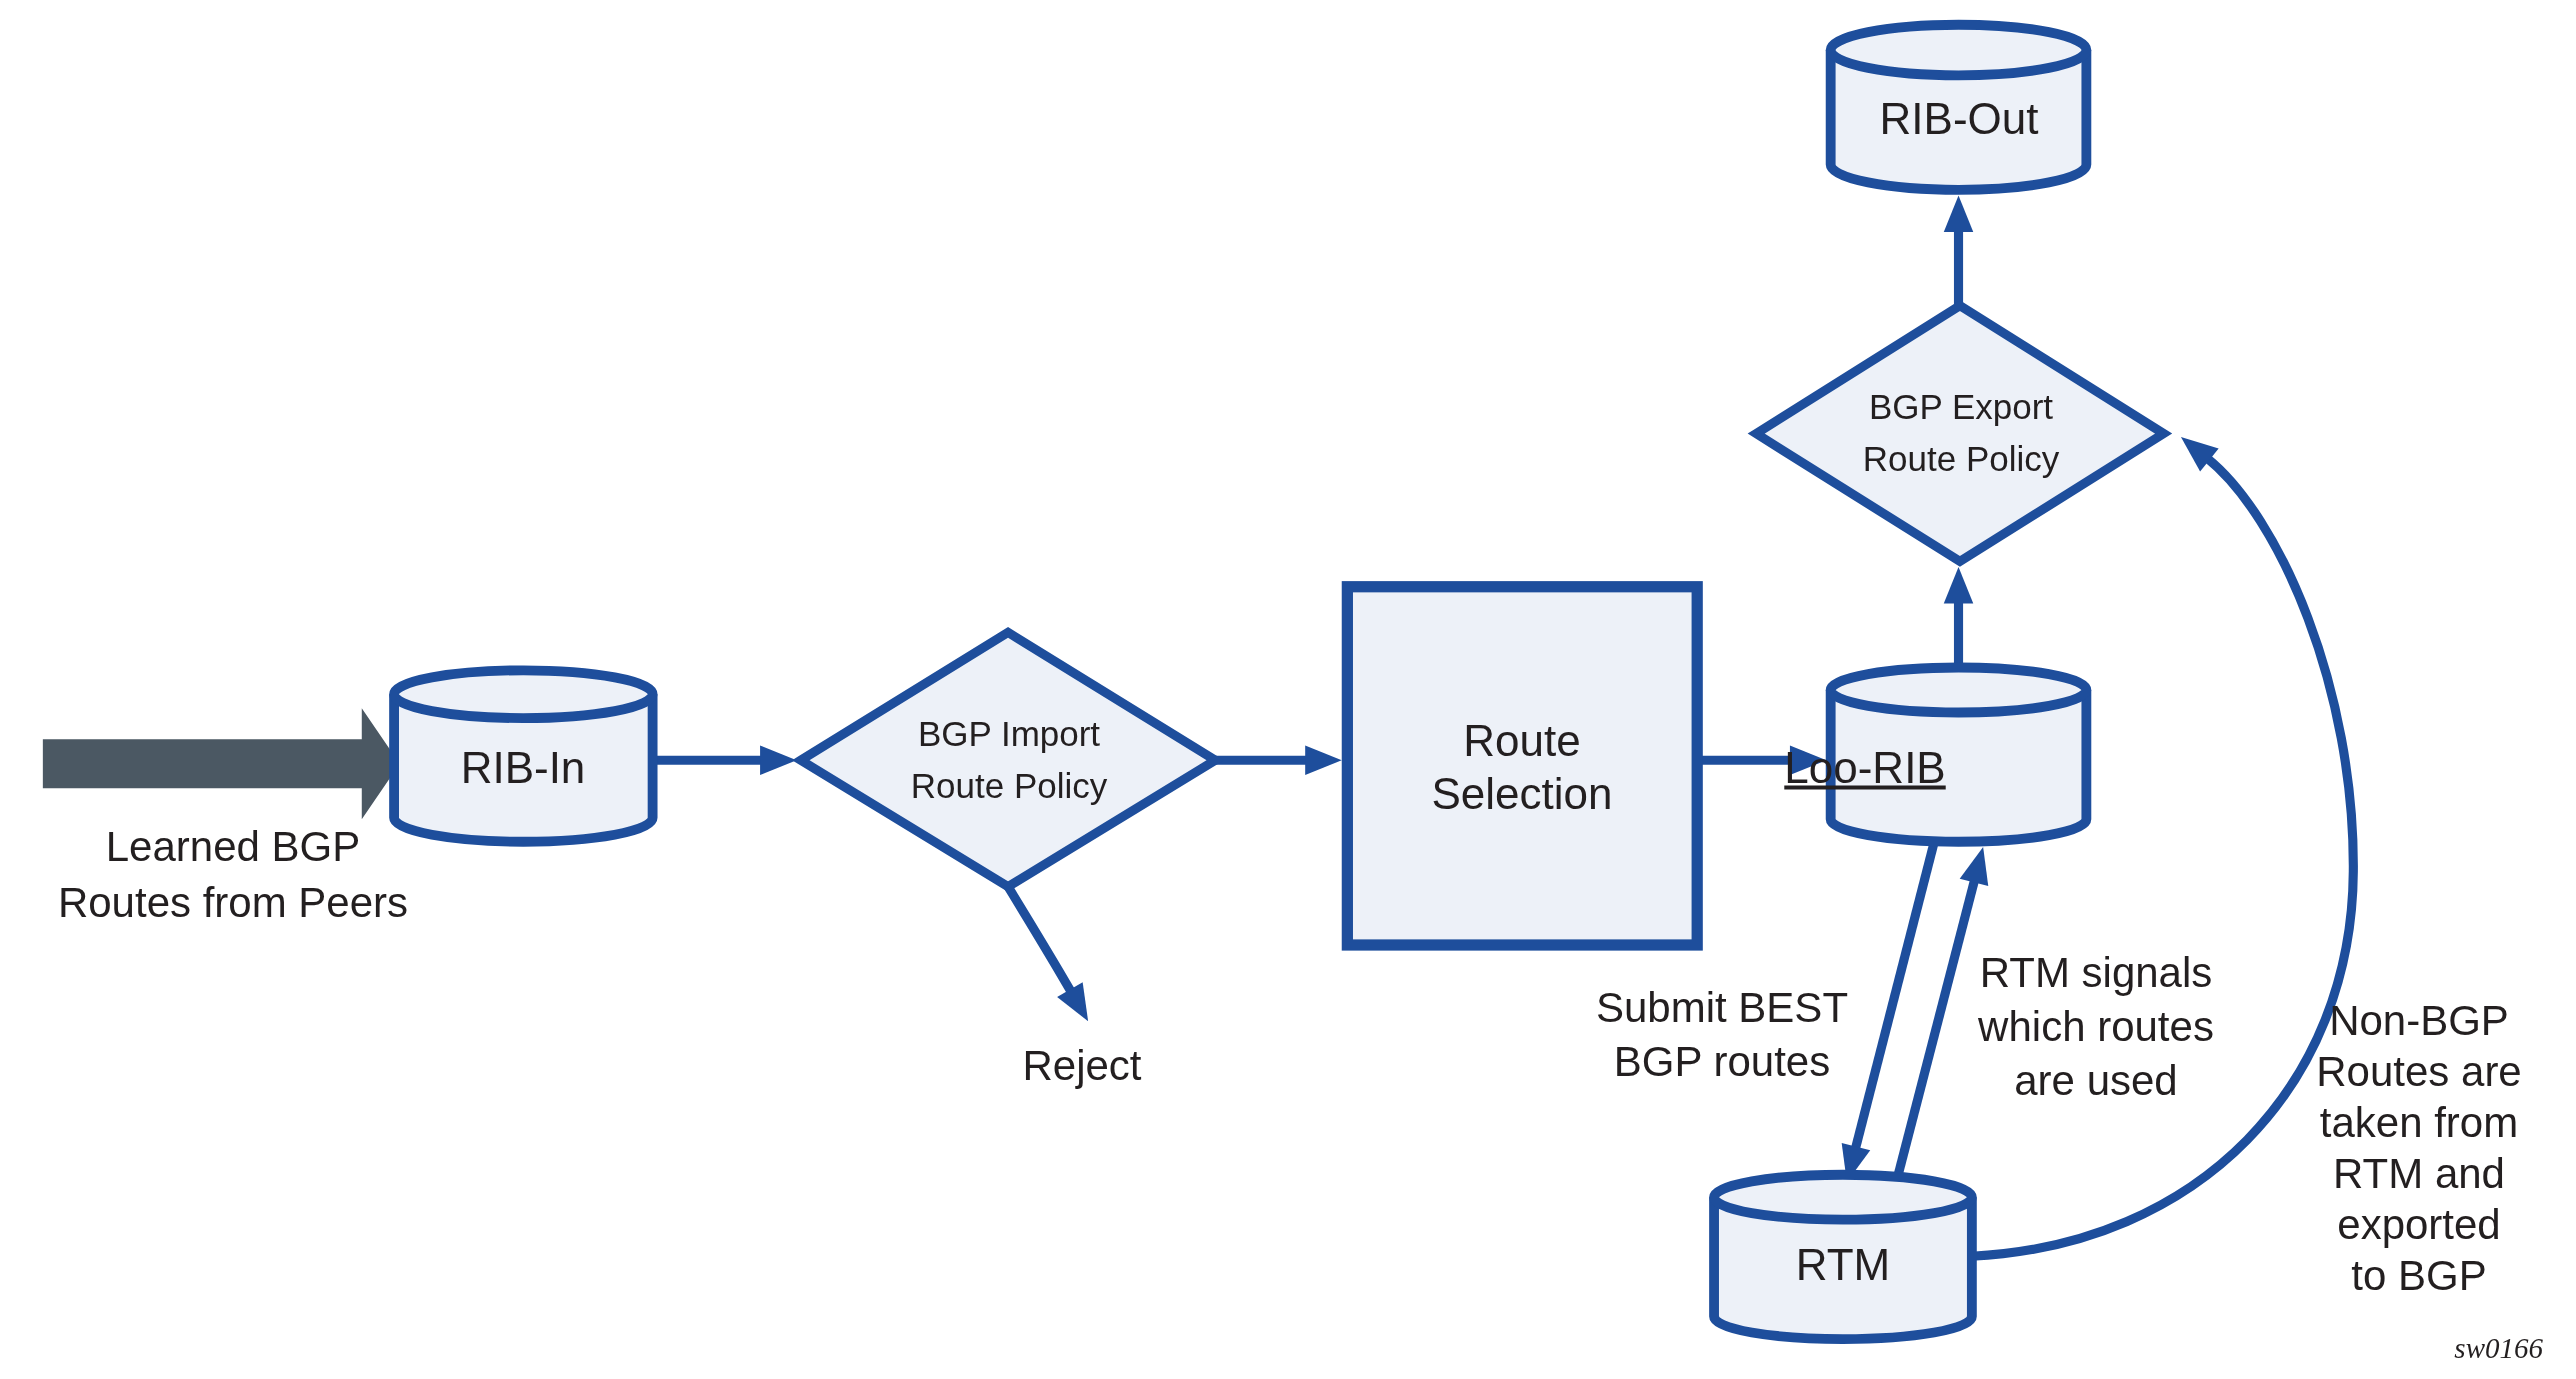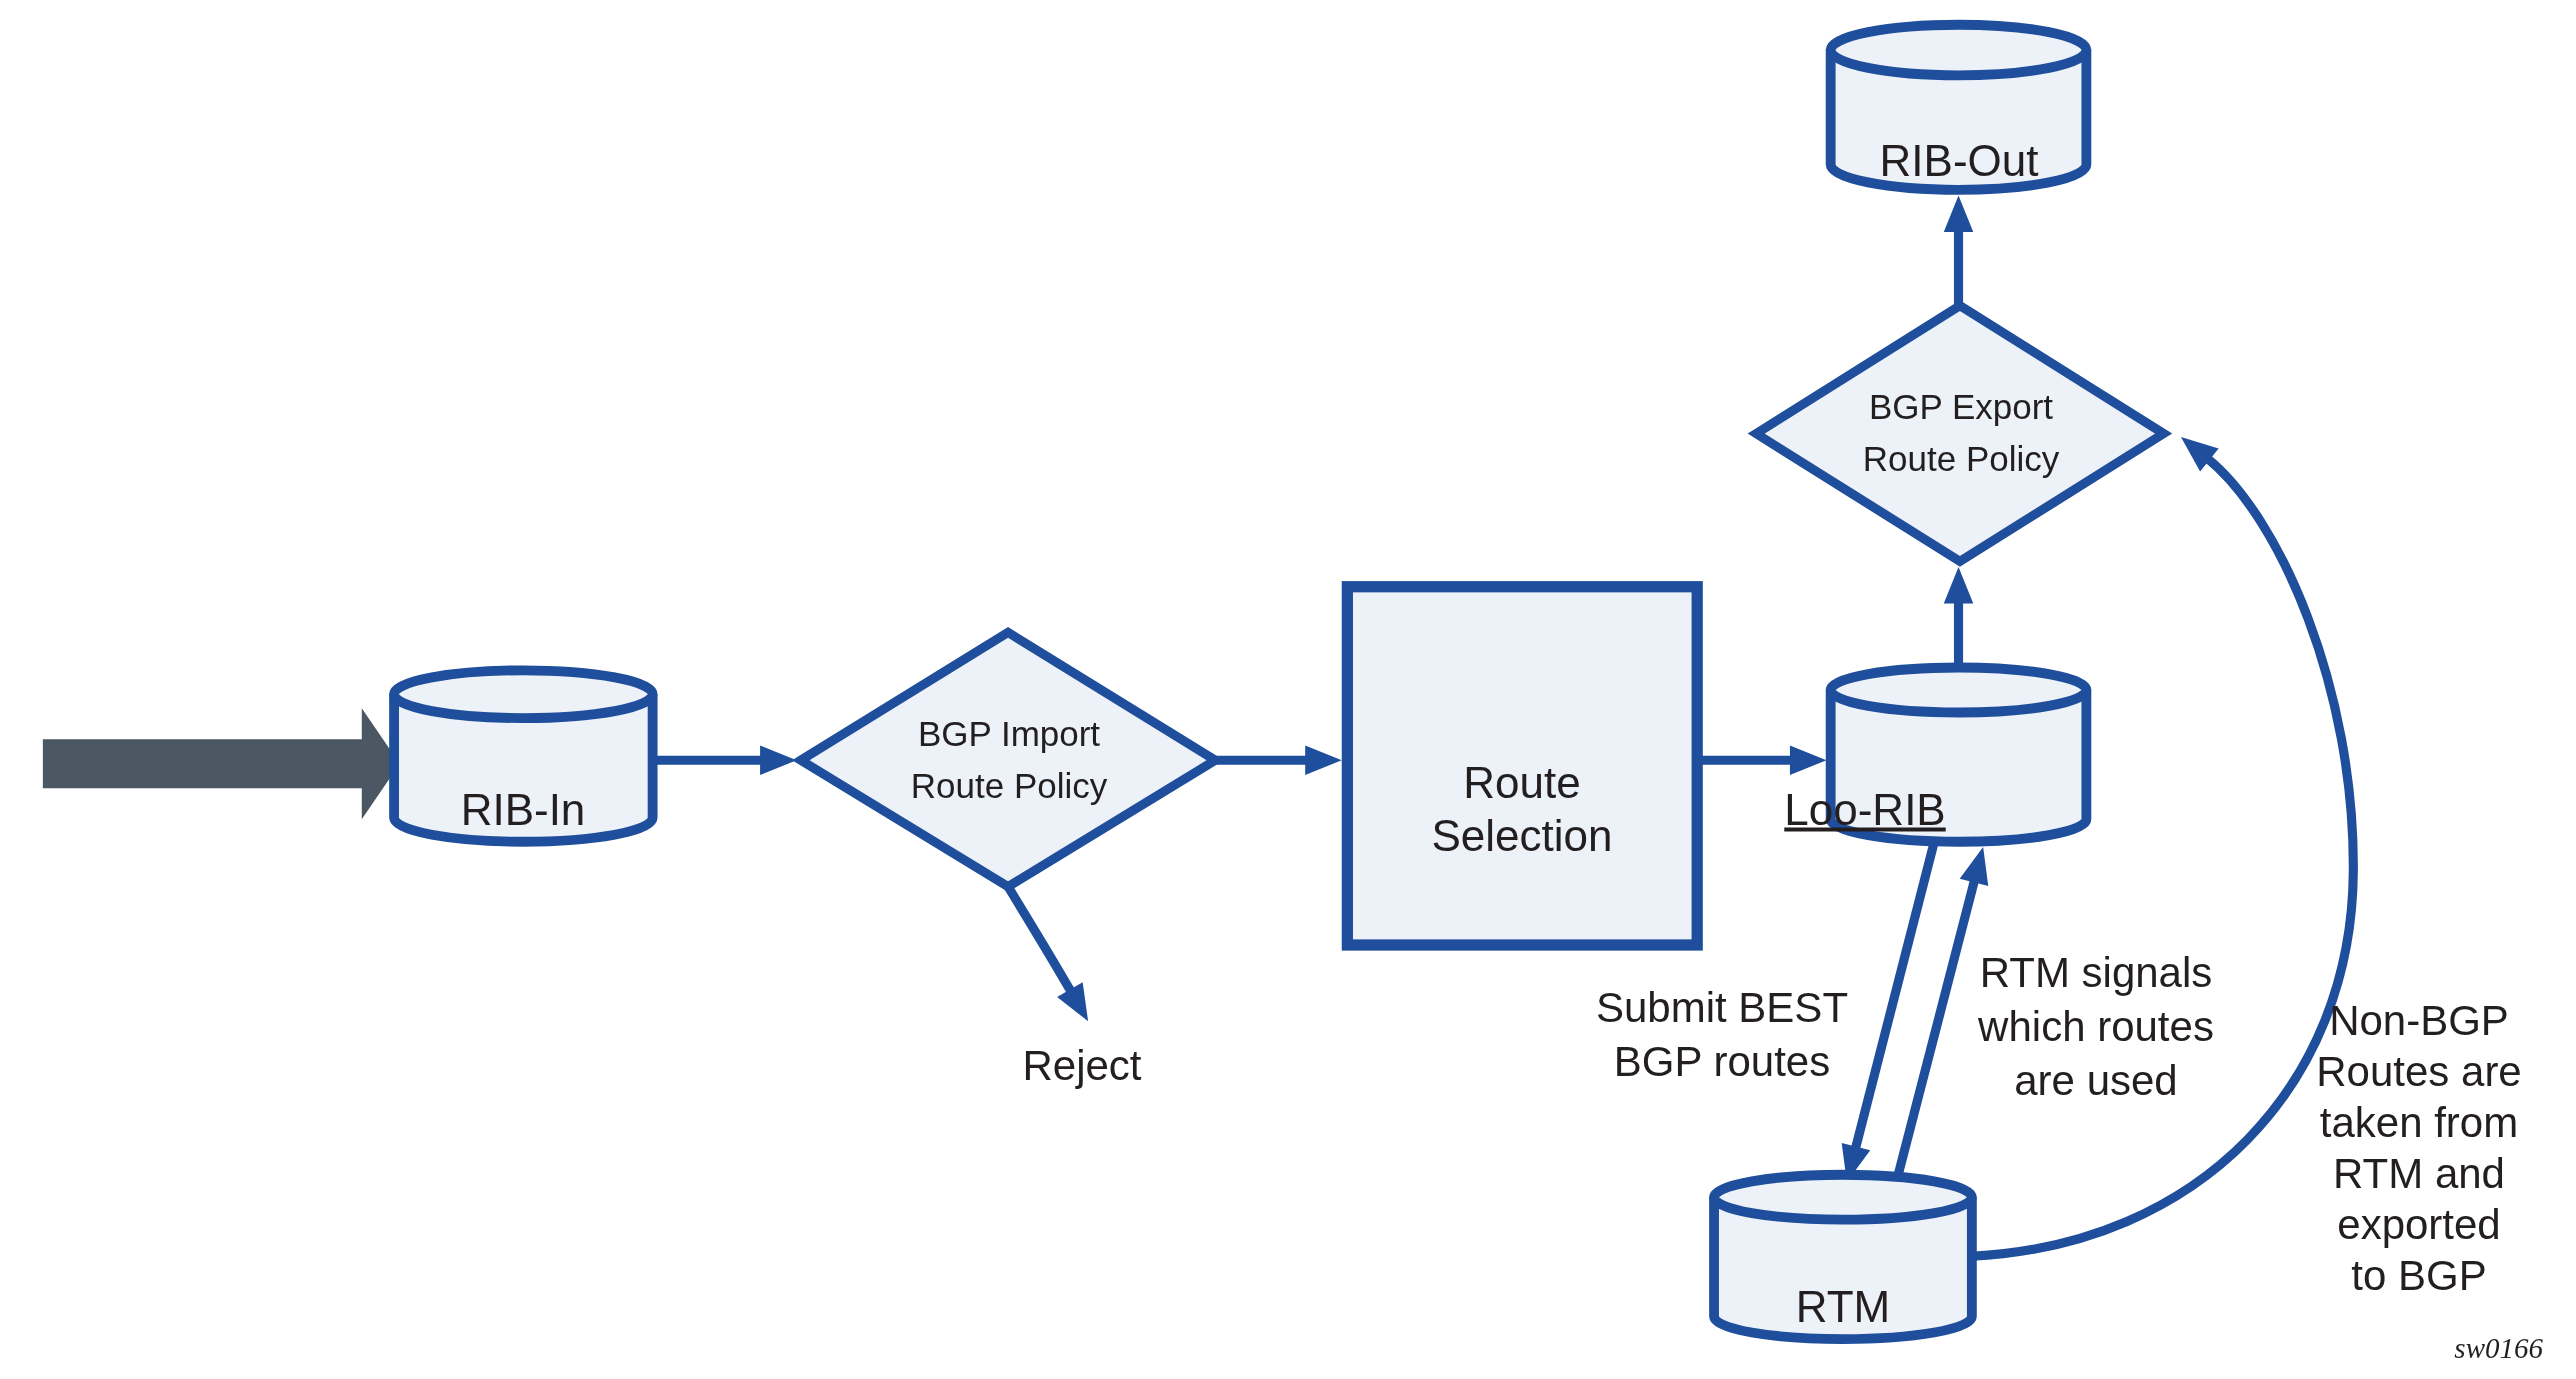--- a/index.html
+++ b/index.html
@@ -21,21 +21,21 @@
   .cyl-top{stroke-width:14;}
   .diamond{stroke-width:13;stroke-linejoin:miter;}
   .procbox{stroke-width:16;}
   .conn{fill:none;stroke:var(--line-blue);stroke-width:13;}
   .grayarrow{fill:var(--gray-arrow);stroke:none;}
   #ah-tri{fill:var(--line-blue);}
 
   
   .label{position:absolute;transform:translate(-50%,-50%);text-align:center;
          white-space:nowrap;color:var(--text);}
-  .node-label{font-size:44px;line-height:53px;margin-top:42px;}
+  .node-label{font-size:44px;line-height:53px;}
   .diamond-label{font-size:35px;line-height:52px;}
   .annot{font-size:42px;line-height:54px;}
   .annot-learned{line-height:56px;}
   .annot-nonbgp{line-height:51px;}
   .watermark{position:absolute;right:33px;top:1332px;font-family:"Liberation Serif", serif;
              font-style:italic;font-size:29px;color:var(--text);}
 </style>
 </head>
 <body>
 
@@ -103,20 +103,24 @@
 
   <div class="label diamond-label" style="left:1961px;top:433px;">
     <div>BGP Export</div>
     <div>Route Policy</div>
   </div>
 
   <div class="label node-label" style="left:1959px;top:118px;">RIB-Out</div>
 
   <div class="label node-label" style="left:1843px;top:1264px;">RTM</div>
 
+  <div class="label annot annot-learned" style="left:233px;top:875px;">
+    <div>Learned BGP</div>
+    <div>Routes from Peers</div>
+  </div>
 
   <div class="label annot" style="left:1082px;top:1066px;">Reject</div>
 
   <div class="label annot" style="left:1722px;top:1035px;">
     <div>Submit BEST</div>
     <div>BGP routes</div>
   </div>
 
   <div class="label annot" style="left:2096px;top:1027px;">
     <div>RTM signals</div>

